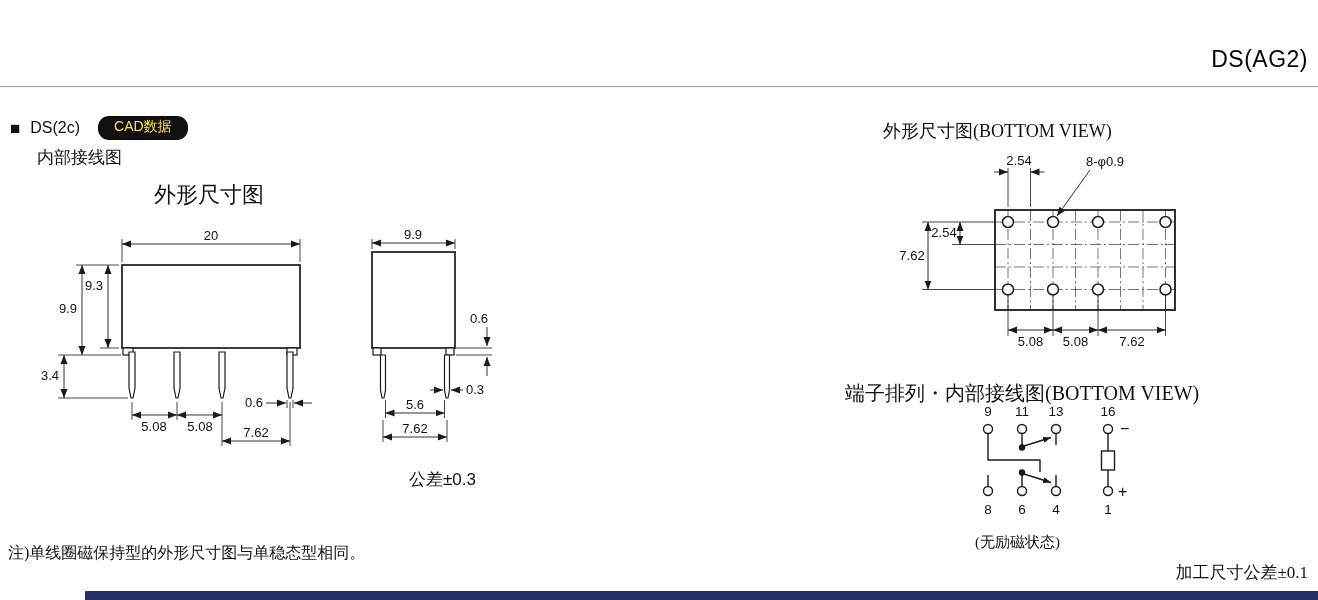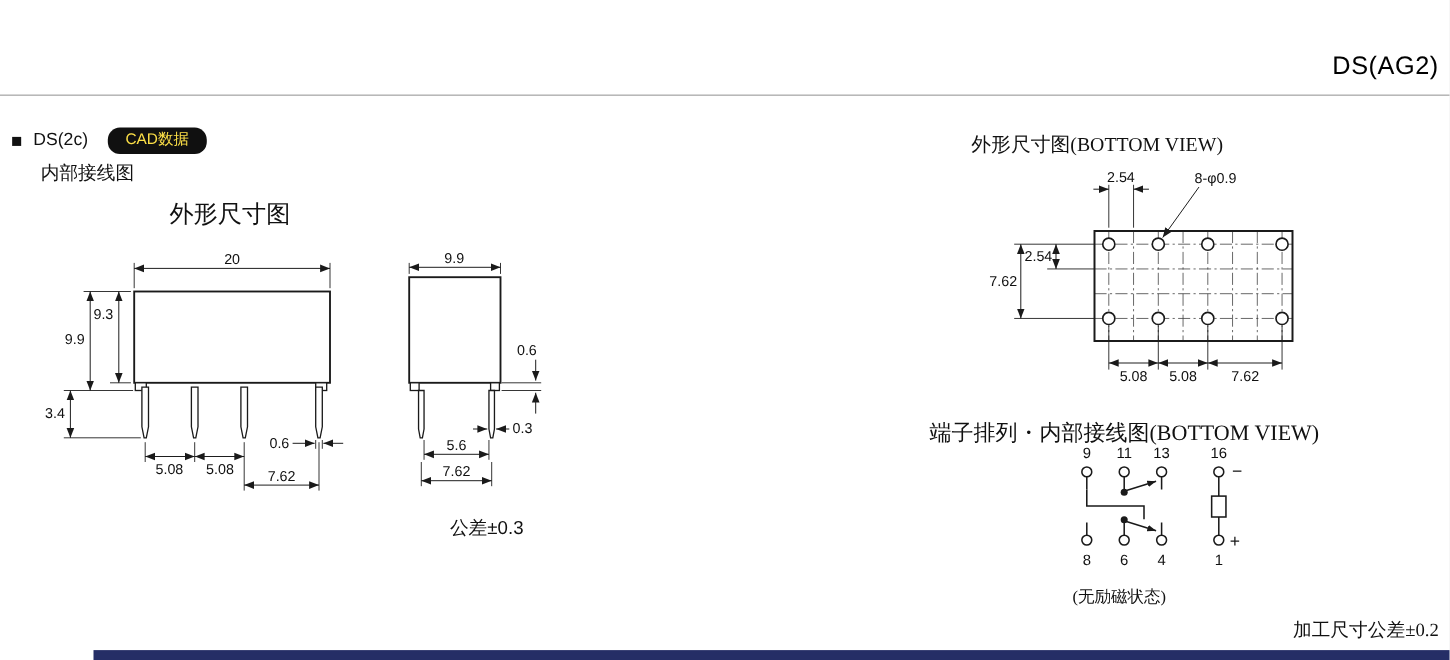--- a/index.html
+++ b/index.html
@@ -143,20 +143,21 @@
       <text class="dim-text" text-anchor="middle" x="415" y="409">5.6</text>
 
       <line class="ext-line" x1="383" y1="420" x2="383" y2="442"></line>
       <line class="ext-line" x1="447" y1="420" x2="447" y2="442"></line>
       <line class="dim-line" x1="383" y1="437" x2="447" y2="437" marker-start="url(#arw1)" marker-end="url(#arw1)"></line>
       <text class="dim-text" text-anchor="middle" x="415" y="433">7.62</text>
     </g>
   </svg>
 
   <div class="abs tolerance">公差±0.3</div>
+  <div class="abs note">注)单线圈磁保持型的外形尺寸图与单稳态型相同。</div>
 
   <div class="abs pcb-title">外形尺寸图(BOTTOM VIEW)</div>
   <svg class="abs" style="left:870px; top:145px;" width="330" height="215" viewBox="870 145 330 215">
     <defs>
       <marker id="arw2" markerUnits="userSpaceOnUse" markerWidth="9" markerHeight="9" refX="9" refY="4.5" orient="auto-start-reverse">
         <path d="M0,1 L9,4.5 L0,8 Z" fill="#1a1a1a"></path>
       </marker>
     </defs>
 
     <g>
@@ -264,16 +265,16 @@
     <g>
       <line class="wire" x1="1108" y1="433.5" x2="1108" y2="451"></line>
       <rect class="term" x="1101.5" y="451" width="13" height="19"></rect>
       <line class="wire" x1="1108" y1="470" x2="1108" y2="486.5"></line>
     </g>
     <text class="coil-sign" text-anchor="start" x="1120" y="434">−</text>
     <text class="coil-sign" text-anchor="start" x="1118" y="497">+</text>
   </svg>
 
   <div class="abs state-note">(无励磁状态)</div>
-  <div class="abs tolerance-note">加工尺寸公差±0.2</div>
+  <div class="abs tolerance-note">加工尺寸公差±0.1</div>
 
   <div class="abs footer-bar"></div>
 </div>
 
 </body></html>

